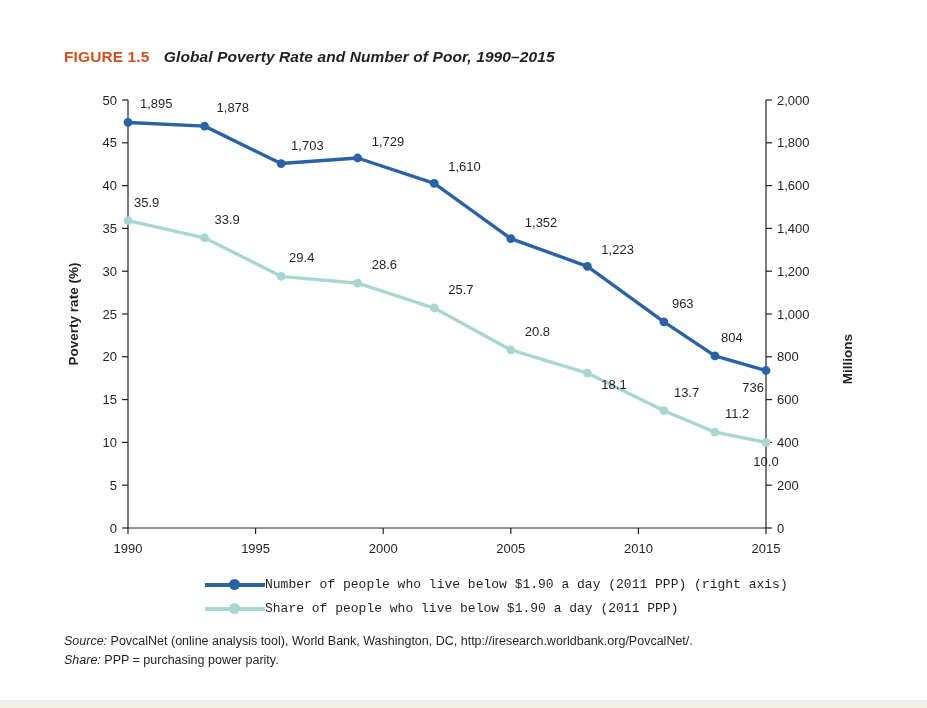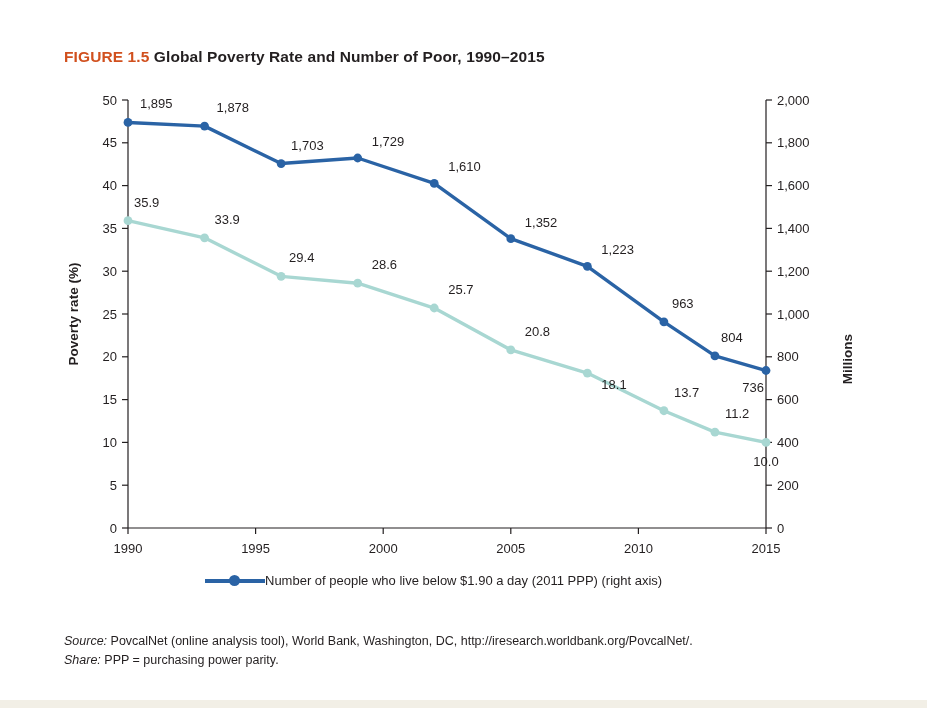--- a/index.html
+++ b/index.html
@@ -13,38 +13,39 @@
   }
   .figure-title {
     position:absolute;
     left:64px; top:48px;
     font-size:15.5px;
     font-weight:bold;
     letter-spacing:0.1px;
     white-space:nowrap;
   }
   .figure-label { color:#d1501e; }
-  .figure-name { color:#231f20; margin-left:0; }
+  .figure-name { color:#231f20; margin-left:10px;font-style:italic; }
 
   .chart-area {
     position:absolute;
     left:0; top:80px;
     width:927px; height:480px;
   }
   svg.plot { display:block; }
 
   .legend {
     position:absolute;
     left:205px; top:568px;
     width:600px;
   }
   .legend-row {
     display:flex;
-    align-items:center;
+    align-items:flex-end;
     height:24px;
+    font-family:Liberation Mono, monospace;
   }
   .legend-swatch { width:60px; height:16px; position:relative; flex:0 0 60px; }
   .legend-swatch .bar {
     position:absolute; left:0; right:0; top:7px; height:3.5px;
   }
   .legend-swatch .dot {
     position:absolute; left:24px; top:3px;
     width:11px; height:11px; border-radius:50%;
   }
   .legend-label { font-size:13px; color:#231f20; }
@@ -182,20 +183,27 @@
 </div>
 
 <div class="legend">
   <div class="legend-row">
     <span class="legend-swatch">
       <span class="bar" style="background:#2a63a5"></span>
       <span class="dot" style="background:#2a63a5"></span>
     </span>
     <span class="legend-label">Number of people who live below $1.90 a day (2011 PPP) (right axis)</span>
   </div>
+  <div class="legend-row">
+    <span class="legend-swatch">
+      <span class="bar" style="background:#a8d7d2"></span>
+      <span class="dot" style="background:#a8d7d2"></span>
+    </span>
+    <span class="legend-label">Share of people who live below $1.90 a day (2011 PPP)</span>
+  </div>
 </div>
 
 <div class="footnotes">
   <div>
     <i>Source:</i><span> PovcalNet (online analysis tool), World Bank, Washington, DC, http://iresearch.worldbank.org/PovcalNet/.</span>
   </div>
   <div>
     <i>Share:</i><span> PPP = purchasing power parity.</span>
   </div>
 </div>

